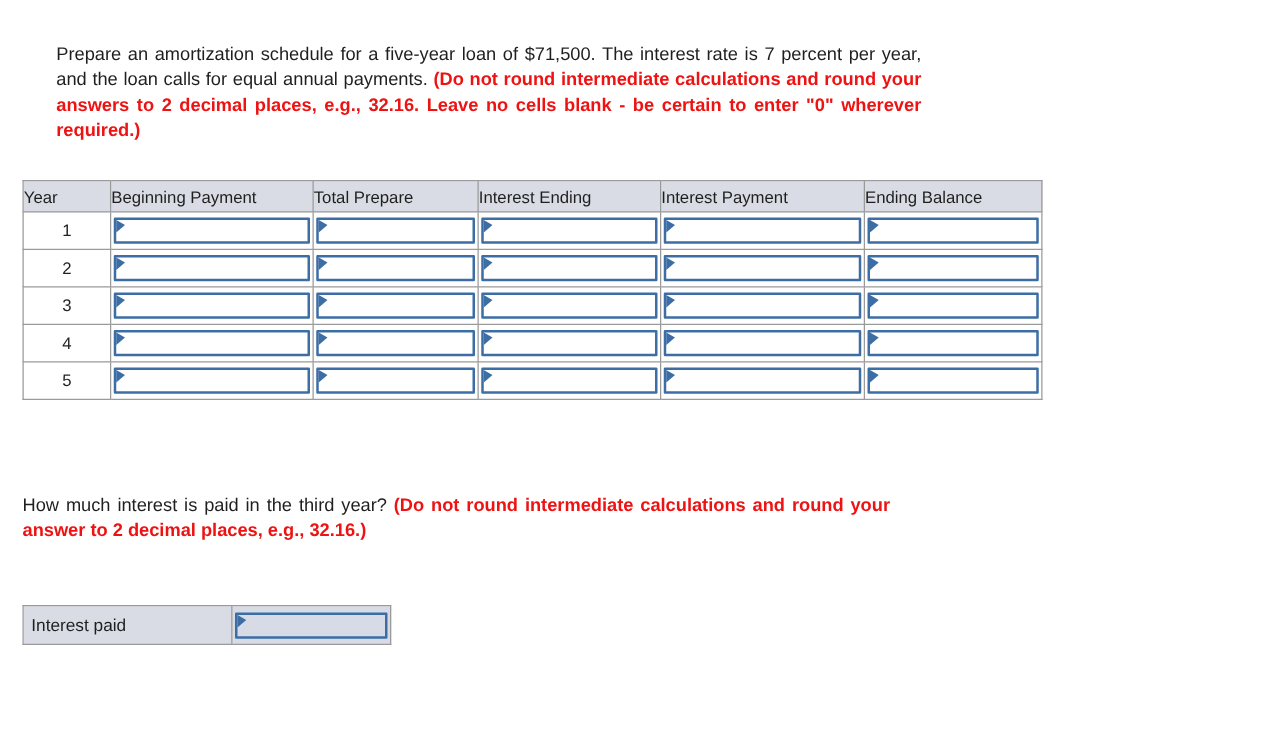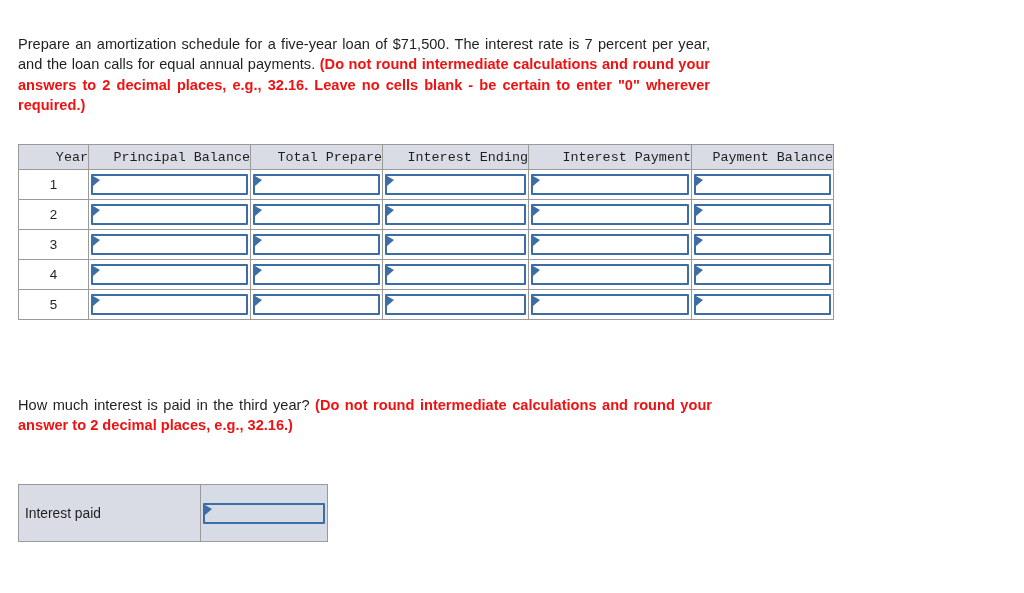--- a/index.html
+++ b/index.html
@@ -20,21 +20,21 @@
   .prompt {
     position: absolute;
     left: 18px;
     width: 692px;
     font-size: 14.6px;
     line-height: 20.3px;
     text-align: justify;
     text-justify: inter-word;
     color: #1f1f1f;
   }
-  .prompt-1 { top: 34px; }
+  .prompt-1 { top: 34px; margin-left: 27px; }
   .prompt-2 { top: 395px; width: 694px; }
 
   .prompt .emph {
     color: #ee1212;
     font-weight: bold;
   }
   .prompt .plain { color: #1f1f1f; }
 
   
   .sheet {
@@ -49,23 +49,22 @@
     border: 1px solid #9a9a9a;
     padding: 0;
     margin: 0;
     height: 25px;
     vertical-align: middle;
   }
   .sheet thead th {
     background: #d9dce5;
     font-weight: normal;
     color: #1f1f1f;
-    text-align: right;
+    text-align: left;
     height: 24px;
-    font-family: Liberation Mono, monospace;
   }
   .sheet td.year-cell {
     background: #ffffff;
     text-align: center;
     color: #1f1f1f;
   }
   .sheet td.entry-cell {
     padding: 2px 2px 2px 2px;
     background: #ffffff;
     border: 1px solid #9a9a9a;
@@ -105,21 +104,21 @@
   .interest-row {
     position: absolute;
     left: 18px;
     top: 484px;
     border-collapse: collapse;
     table-layout: fixed;
     font-size: 13.8px;
   }
   .interest-row td {
     border: 1px solid #9a9a9a;
-    padding: 15px;
+    padding: 0;
     height: 26px;
     vertical-align: middle;
   }
   .interest-row td.label-cell {
     width: 160px;
     background: #d9dce5;
     color: #1f1f1f;
     padding-left: 6px;
   }
   .interest-row td.entry-cell {
@@ -142,25 +141,25 @@
     <col class="col-year">
       <col class="col-bb">
       <col class="col-tp">
     <col class="col-ip">
       <col class="col-pp">
       <col class="col-eb">
   </colgroup>
   <thead>
     <tr>
       <th>Year</th>
-      <th>Principal Balance</th>
+      <th>Beginning Payment</th>
       <th>Total Prepare</th>
       <th>Interest Ending</th>
       <th>Interest Payment</th>
-      <th>Payment Balance</th>
+      <th>Ending Balance</th>
     </tr>
   </thead>
   <tbody>
     <tr>
       <td class="year-cell">1</td>
       <td class="entry-cell">
           <div class="answer-box"></div>
         </td>
       <td class="entry-cell">
           <div class="answer-box"></div>

